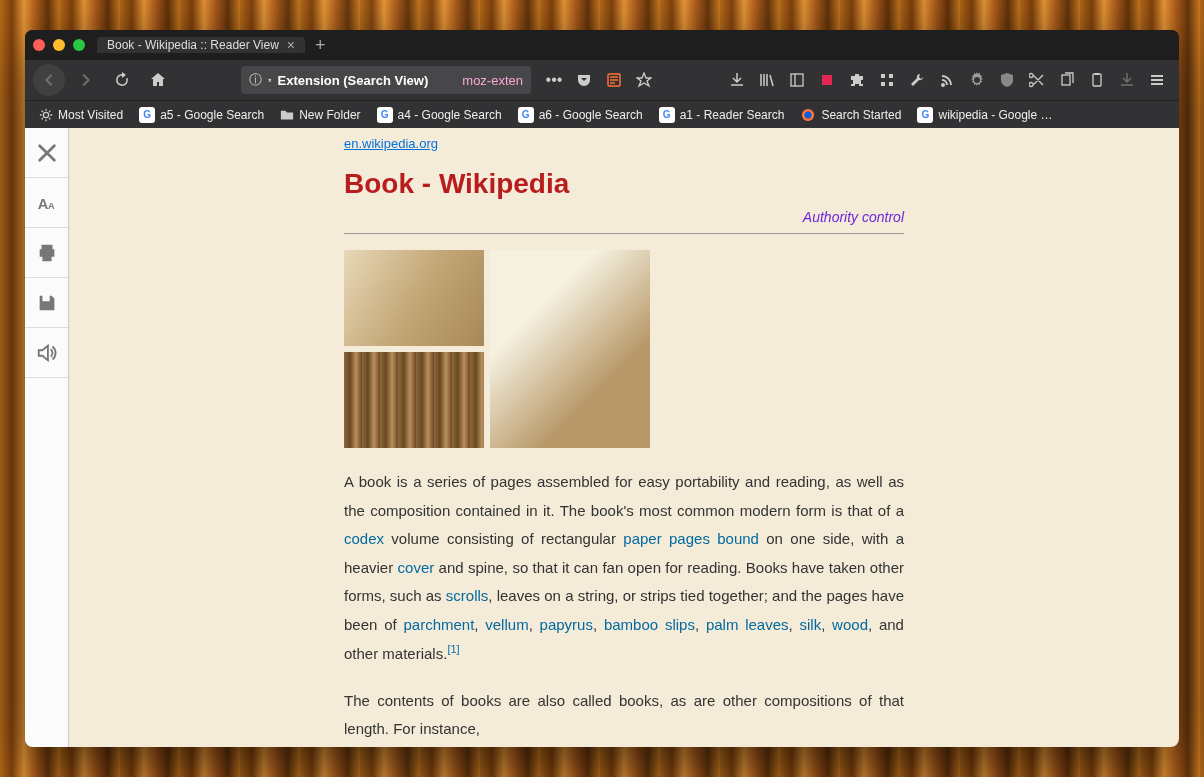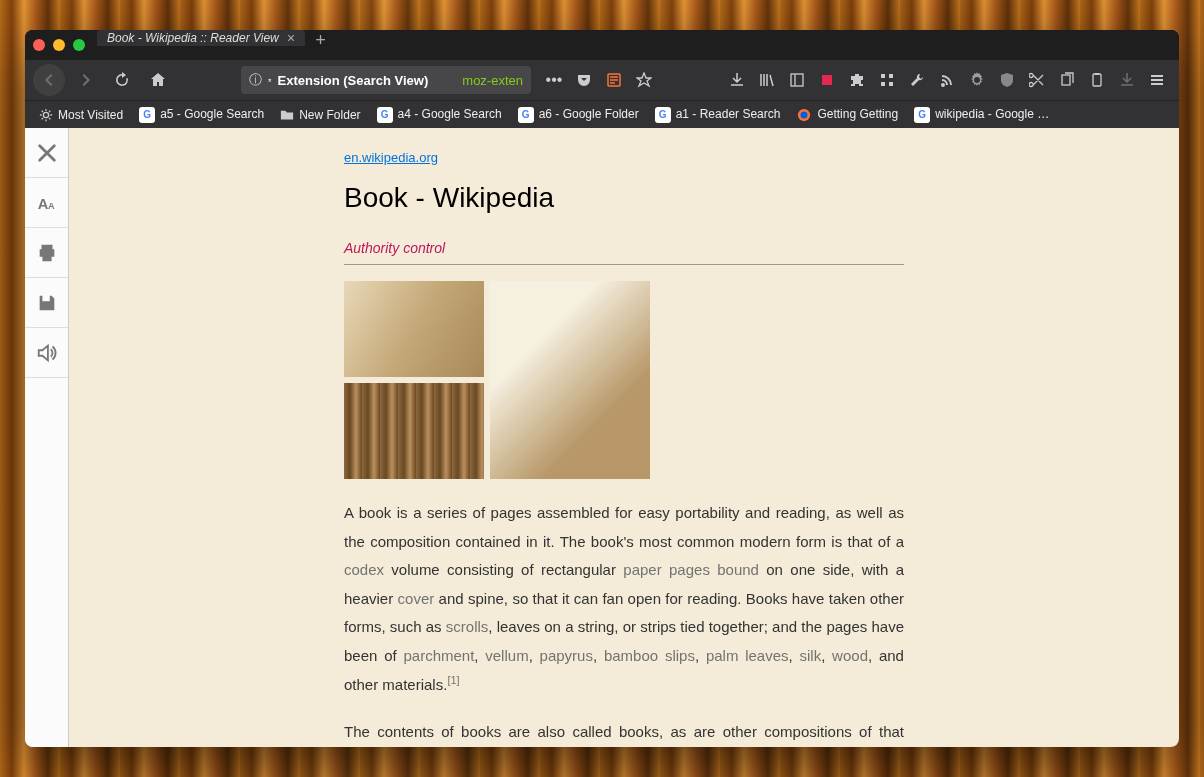--- a/index.html
+++ b/index.html
@@ -33,21 +33,21 @@
   background: #1e1e1e;
   display: flex;
   align-items: center;
   padding: 0 8px;
 }
 .traffic-lights { display: flex; gap: 8px; margin-right: 12px;}
 .tl { width: 12px; height: 12px; border-radius: 50%; }
 .tl.red { background: #ff5f57; }
 .tl.yellow { background: #febc2e; }
 .tl.green { background: #28c840; }
-.tabs { display: flex; height: 100%; align-items: flex-start; font-style: italic; }
+.tabs { display: flex; height: 100%; align-items: center; }
 .tab {
   background: #323234;
   color: #ddd;
   font-size: 12px;
   padding: 0 10px;
   display: flex;
   align-items: center;
   gap: 8px;
   max-width: 220px;
   border-radius: 4px 4px 0 0;
@@ -78,41 +78,41 @@
   border-radius: 4px;
   display: flex;
   align-items: center;
   padding: 0 8px;
   gap: 6px;
   color: #fff;
   font-size: 13px;
   overflow: hidden;
 }
 .urlbar .ext { font-weight: 600; white-space: nowrap;}
-.urlbar .url { color: #84cc16; white-space: nowrap; margin-left: 28px; }
+.urlbar .url { color: #f9a8d4; white-space: nowrap; margin-left: 28px; }
 .pageactions { display:flex; gap:4px; margin-left:4px;}
 .pageactions .navbtn { width: 26px; }
 .tbspacer { flex: 1; }
 .toolbar-icons { display: flex; gap: 2px; }
 .toolbar-icons .navbtn { width: 28px; }
 .reader-active { color: #ff7139; }
 .red-ic { color: #e22850; }
 .bookmarksbar {
   height: 28px;
   background: #323234;
   border-top: 1px solid #222;
   display: flex;
   align-items: center;
   gap: 4px;
   padding: 0 8px;
   font-size: 12px;
   color: #eee;
 }
 .bm {
-  display: flex; gap: 5px;
+  display: flex; align-items: center; gap: 5px;
   padding: 3px 6px;
   border-radius: 3px;
   white-space: nowrap;
 }
 .bm .favicon {
   width: 16px; height: 16px; border-radius: 3px;
   display: flex; align-items: center; justify-content: center;
   font-size: 10px; font-weight: 700;
 }
 .g-fav { background: #fff; color: #4285f4; }
@@ -135,40 +135,40 @@
   display: flex;
   align-items: center;
   justify-content: center;
   color: #777;
   border-bottom: 1px solid #ddd;
 }
 .sidebtn svg { width: 22px; height: 22px; fill: currentColor; }
 .reader-content {
   flex: 1;
   overflow-y: auto;
-  padding: 20px 0;
+  padding: 6px 0;
 }
 .article {
   max-width: 600px;
   margin: 0 auto;
   padding: 0 20px;
   color: #333;
 }
 .domain-link { color: #0072de; font-size: 13px; }
-.title { font-size: 28px; font-weight: 400; margin: 16px 0 26px; color: #000000; }
-.subtitle { font-style: italic; font-size: 14px; color: #be185d; }
+.title { font-size: 28px; font-weight: 700; margin: 16px 0 9px; color: #b91c1c; }
+.subtitle { font-style: italic; font-size: 14px; color: #6d28d9; text-align: right; }
 .readtime { font-size: 13px; color: #555; margin: 6px 0 10px; }
 hr { border: none; border-top: 1px solid #999; margin: 8px 0 16px; }
 .imgrow { display: flex; gap: 6px; margin-bottom: 20px; }
 .imgcol { display: flex; flex-direction: column; gap: 6px; }
 .fakeimg { background: #d4c4a4; display:flex; align-items:center; justify-content:center; font-size:10px; color:#666;}
 .img-sm { width: 140px; height: 96px;}
 .img-lg { width: 160px; height: 198px; background: linear-gradient(135deg,#f5f0e0 30%, #b89868 70%);}
 .para { font-size: 15px; line-height: 1.9; text-align: justify; margin-bottom: 18px;}
-.para a { color: #737373; text-decoration: none;}
+.para a { color: #0369a1; text-decoration: none;}
 .para .bold { font-weight: 400;}
 .sup { font-size: 11px; color: #0072de; vertical-align: super;}
 </style>
 </head>
 <body>
 
 <div class="bg-stripes"></div>
 
 <div class="window">
 
@@ -341,34 +341,34 @@
           <path d="M1 3h5l2 2h7v8H1z"></path>
         </svg>
       <span>New Folder</span>
     </div>
     <div class="bm">
       <span class="favicon g-fav">G</span>
       <span>a4 - Google Search</span>
     </div>
     <div class="bm">
       <span class="favicon g-fav">G</span>
-      <span>a6 - Google Folder</span>
+      <span>a6 - Google Search</span>
     </div>
     <div class="bm">
       <span class="favicon g-fav">G</span>
       <span>a1 - Reader Search</span>
     </div>
     <div class="bm">
       <span class="favicon f-fav">
           <svg viewBox="0 0 16 16">
             <circle cx="8" cy="8" r="7" fill="#ff7139"></circle>
             <circle cx="8" cy="8" r="4" fill="#0060df"></circle>
           </svg>
         </span>
-      <span>Getting Getting</span>
+      <span>Search Started</span>
     </div>
     <div class="bm">
       <span class="favicon g-fav">G</span>
       <span>wikipedia - Google …</span>
     </div>
   </div>
 
   <div class="content-area">
     <div class="reader-sidebar">
       <div class="sidebtn">

